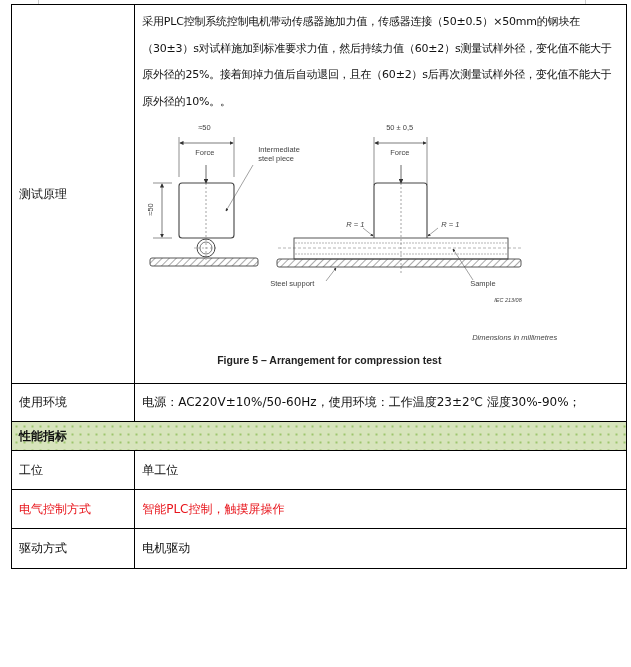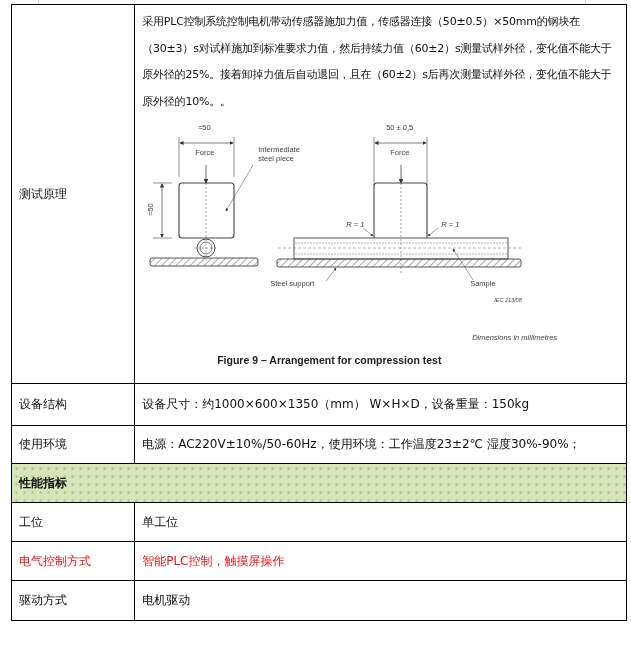--- a/index.html
+++ b/index.html
@@ -92,33 +92,29 @@
         <span class="lbl" style="left:2px;top:90px;transform:rotate(-90deg);">≈50</span>
         <span class="lbl" style="left:116px;top:30px;line-height:9px;"><span>Intermediate</span><br><span>steel piece</span></span>
         <span class="lbl" style="left:244px;top:8px;">50 ± 0,5</span>
         <span class="lbl" style="left:248px;top:33px;">Force</span>
         <span class="lbl ital" style="left:204px;top:105px;">R = 1</span>
         <span class="lbl ital" style="left:299px;top:105px;">R = 1</span>
         <span class="lbl" style="left:128px;top:164px;">Steel support</span>
         <span class="lbl" style="left:328px;top:164px;">Sample</span>
         <span class="lbl ital" style="left:352px;top:182px;font-size:5.5px;">IEC  213/08</span>
         <span class="lbl ital" style="left:330px;top:218px;">Dimensions in millimetres</span>
-        <span class="caption" style="left:75px;top:239px;">Figure 9 – Arrangement for compression test</span>
+        <span class="caption" style="left:75px;top:239px;">Figure 5 – Arrangement for compression test</span>
       </div>
     </td>
-  </tr>
-  <tr style="height:42px;">
-    <td>设备结构</td>
-    <td>设备尺寸：约1000×600×1350（mm） W×H×D，设备重量：150kg</td>
   </tr>
   <tr style="height:38px;">
     <td>使用环境</td>
     <td>电源：AC220V±10%/50-60Hz，使用环境：工作温度23±2℃  湿度30%-90%；</td>
   </tr>
-  <tr class="hdr" style="height:39px;">
+  <tr class="hdr" style="height:29px;">
     <td colspan="2">性能指标</td>
   </tr>
   <tr style="height:39px;">
     <td>工位</td>
     <td>单工位</td>
   </tr>
   <tr style="height:39px;">
     <td class="red">电气控制方式</td>
     <td class="red">智能PLC控制，触摸屏操作</td>
   </tr>

